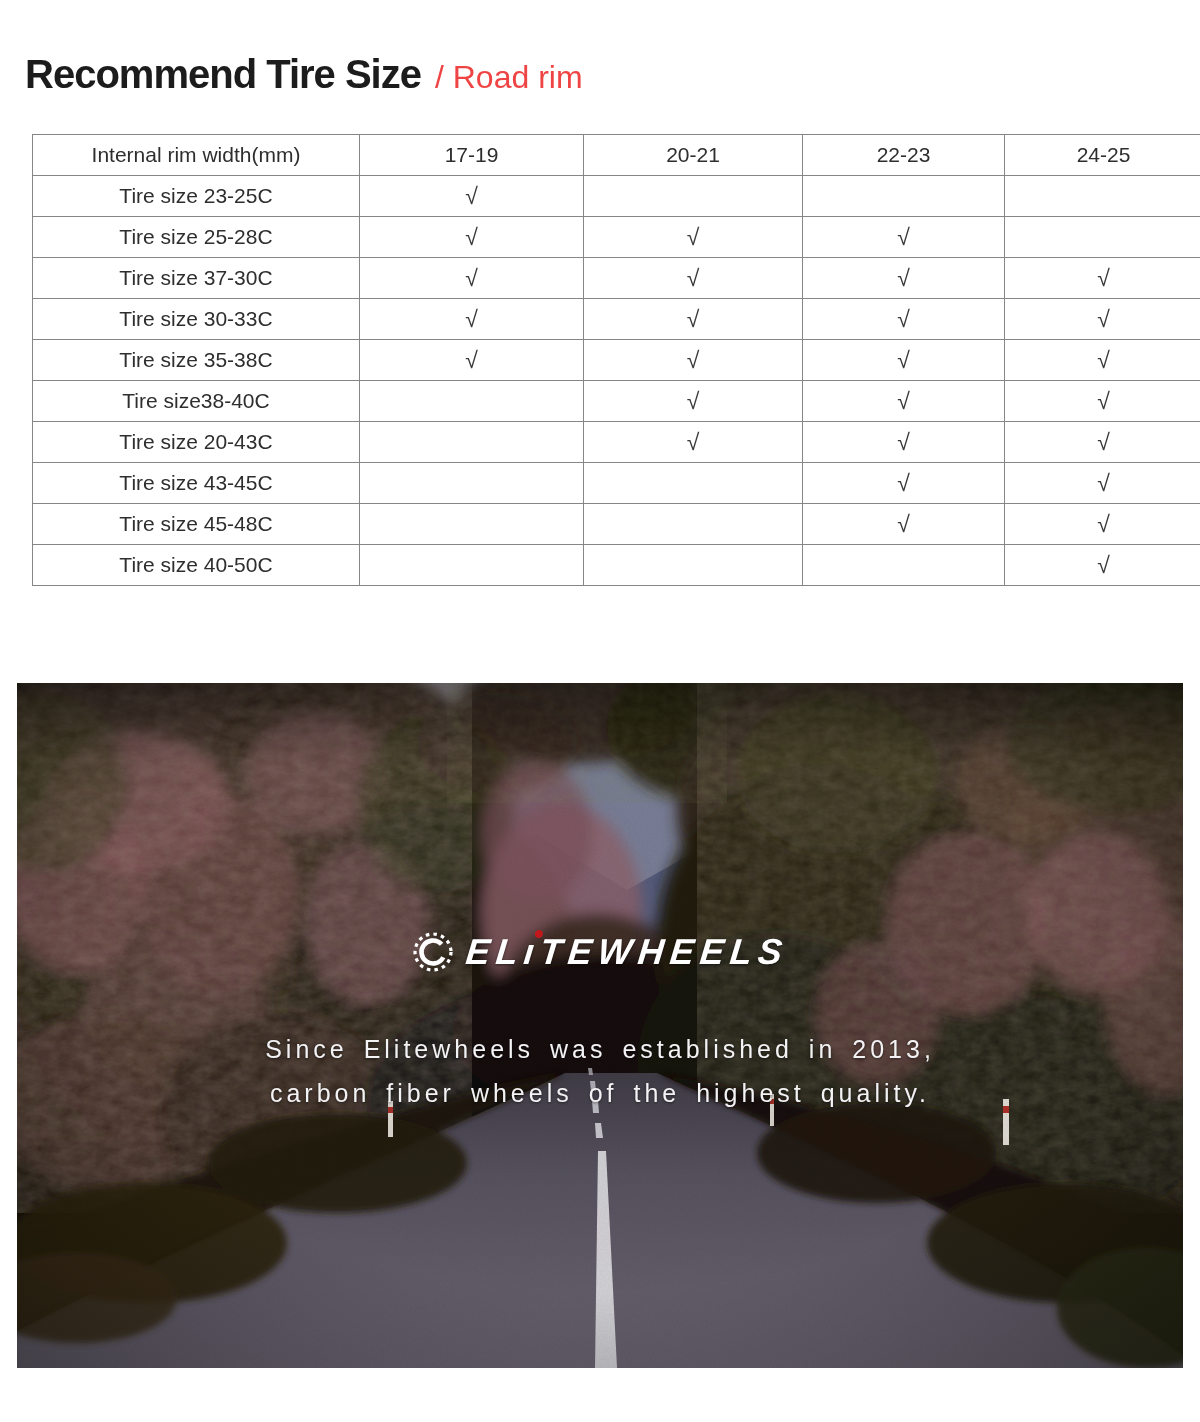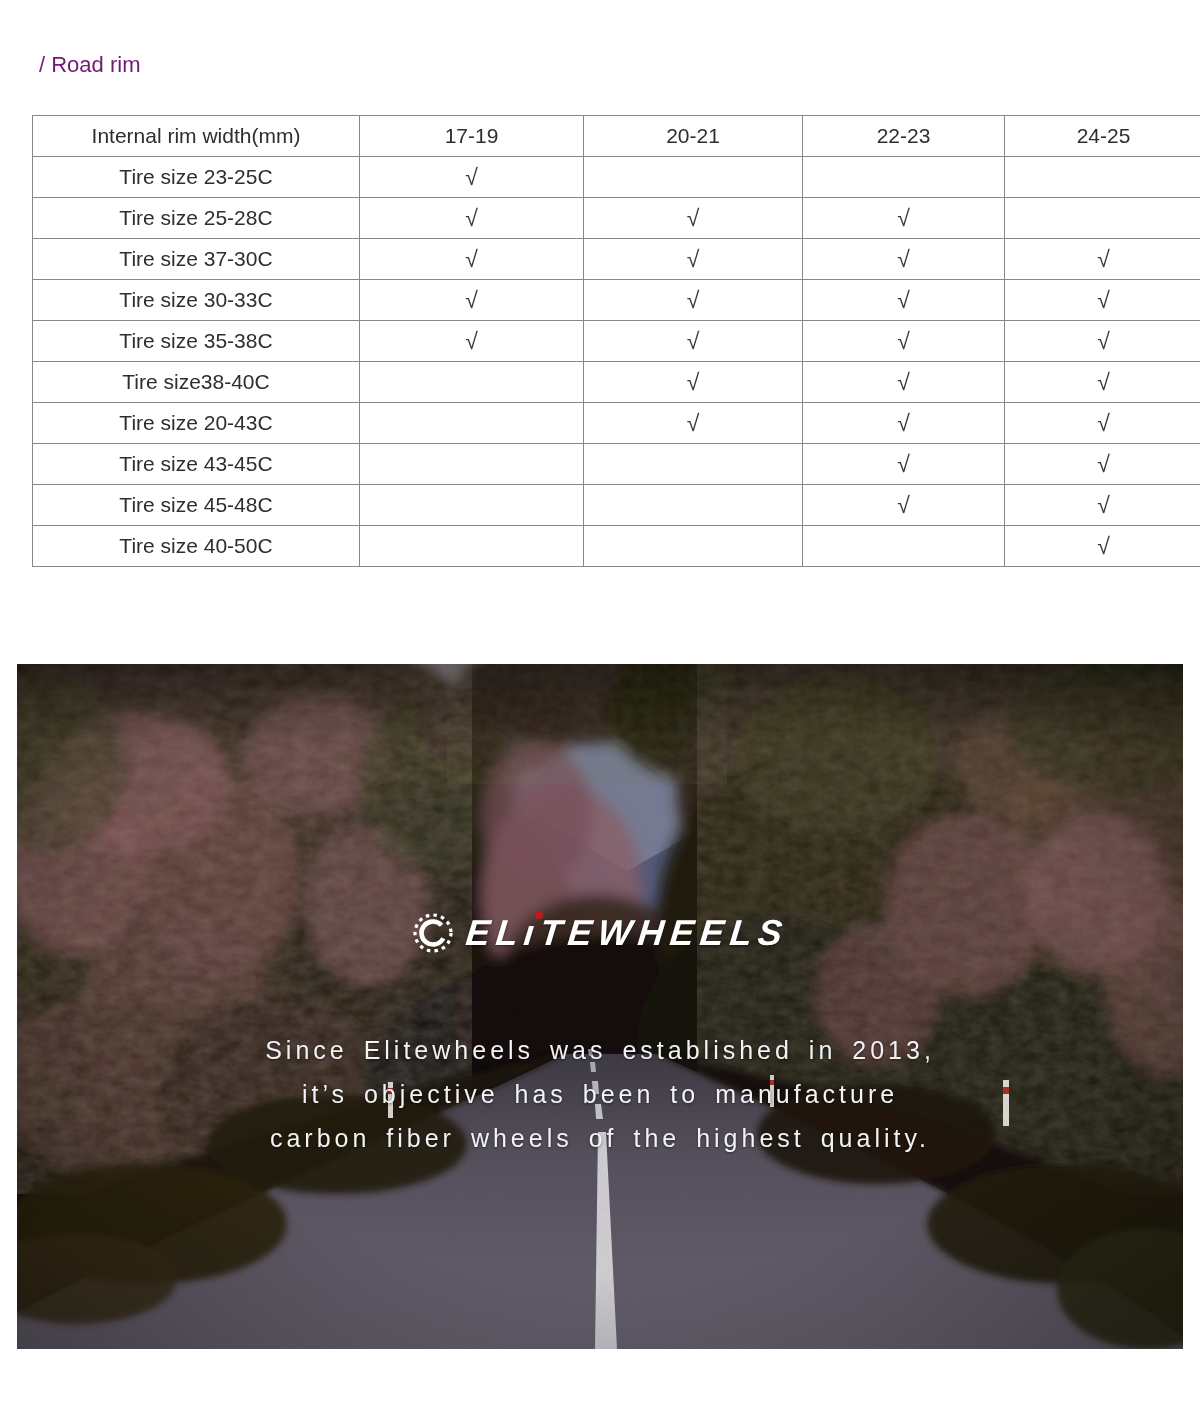--- a/index.html
+++ b/index.html
@@ -1,21 +1,21 @@
 <!DOCTYPE html>
 <html><head>
 <meta charset="utf-8">
 <style>
   html,body{margin:0;padding:0;background:#ffffff;}
   body{width:1200px;height:1422px;font-family:"Liberation Sans",sans-serif;overflow:hidden;}
 
   
   .title-row{margin:52px 0 0 25px;display:flex;align-items:baseline;}
   .title-main{font-size:40px;font-weight:700;color:#1c1c1c;letter-spacing:-1px;}
-  .title-sub{font-size:22px;font-weight:400;color:#701a75;margin-left:14px;letter-spacing:0px;}
+  .title-sub{font-size:32px;font-weight:400;color:#ef4444;margin-left:14px;letter-spacing:0px;}
 
   
   table.tire{border-collapse:collapse;table-layout:fixed;width:1170px;margin:37px 15px 0 32px;}
   table.tire th,table.tire td{
     border:1px solid #868686;height:40px;text-align:center;vertical-align:middle;
     font-size:21px;color:#2e2e2e;font-weight:400;padding:0;
   }
   table.tire td.check{font-size:23px;color:#3a3a3a;}
 
   
@@ -25,30 +25,31 @@
   .brand-row{position:absolute;top:248px;left:0;width:100%;display:flex;justify-content:center;align-items:center;gap:12px;}
   .brand-mark{width:42px;height:42px;flex:0 0 auto;}
   .brand-text{
     font-size:36px;font-weight:700;font-style:italic;color:#ffffff;
     letter-spacing:6px;transform:skewX(-6deg);white-space:nowrap;
     text-shadow:0 1px 3px rgba(0,0,0,0.55);
   }
   .i-wrap{position:relative;display:inline-block;}
   .i-dot{position:absolute;top:-1px;left:9px;width:8px;height:8px;border-radius:50%;background:#c1181c;}
 
-  .tagline{position:absolute;top:364px;left:0;width:100%;text-align:center;margin:0;}
+  .tagline{position:absolute;top:344px;left:0;width:100%;text-align:center;margin:0;}
   .tagline div{
     color:#f3f2f4;font-size:25px;font-weight:400;letter-spacing:4px;word-spacing:5px;
     line-height:44px;text-shadow:0 1px 3px rgba(0,0,0,0.5);
   }
 </style>
 </head>
 <body>
 
 <header class="title-row">
+  <span class="title-main">Recommend Tire Size</span>
   <span class="title-sub">/ Road rim</span>
 </header>
 
 <table class="tire">
   <colgroup>
     <col style="width:327px">
       <col style="width:224px">
       <col style="width:219px">
       <col style="width:202px">
       <col style="width:198px">
@@ -270,16 +271,15 @@
       <circle cx="21" cy="21" r="18" fill="none" stroke="#ffffff" stroke-width="3.2" stroke-dasharray="3.5 4.2"></circle>
       <circle cx="21" cy="21" r="11.5" fill="none" stroke="#ffffff" stroke-width="4.6" stroke-dasharray="58 14.3" stroke-dashoffset="-7" transform="rotate(-8 21 21)"></circle>
     </svg>
     <div class="brand-text">
       <span>EL</span><span class="i-wrap"><span class="i-dot"></span><span>ı</span></span><span>TEWHEELS</span>
     </div>
   </div>
 
   <div class="tagline">
     <div>Since Elitewheels was established in 2013,</div>
-    <div>it’s objective has been to manufacture</div>
     <div>carbon fiber wheels of the highest quality.</div>
   </div>
 </figure>
 
 </body></html>

